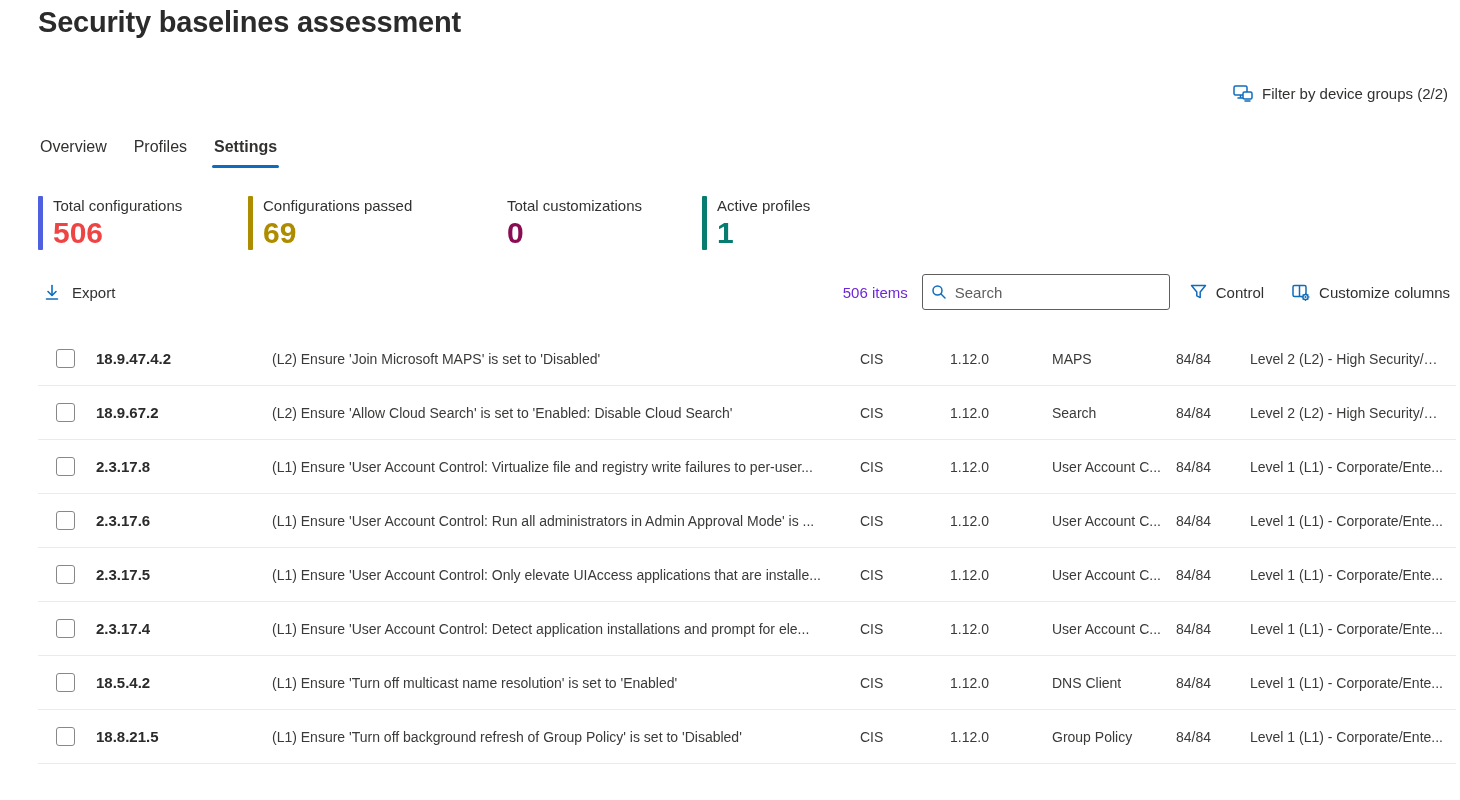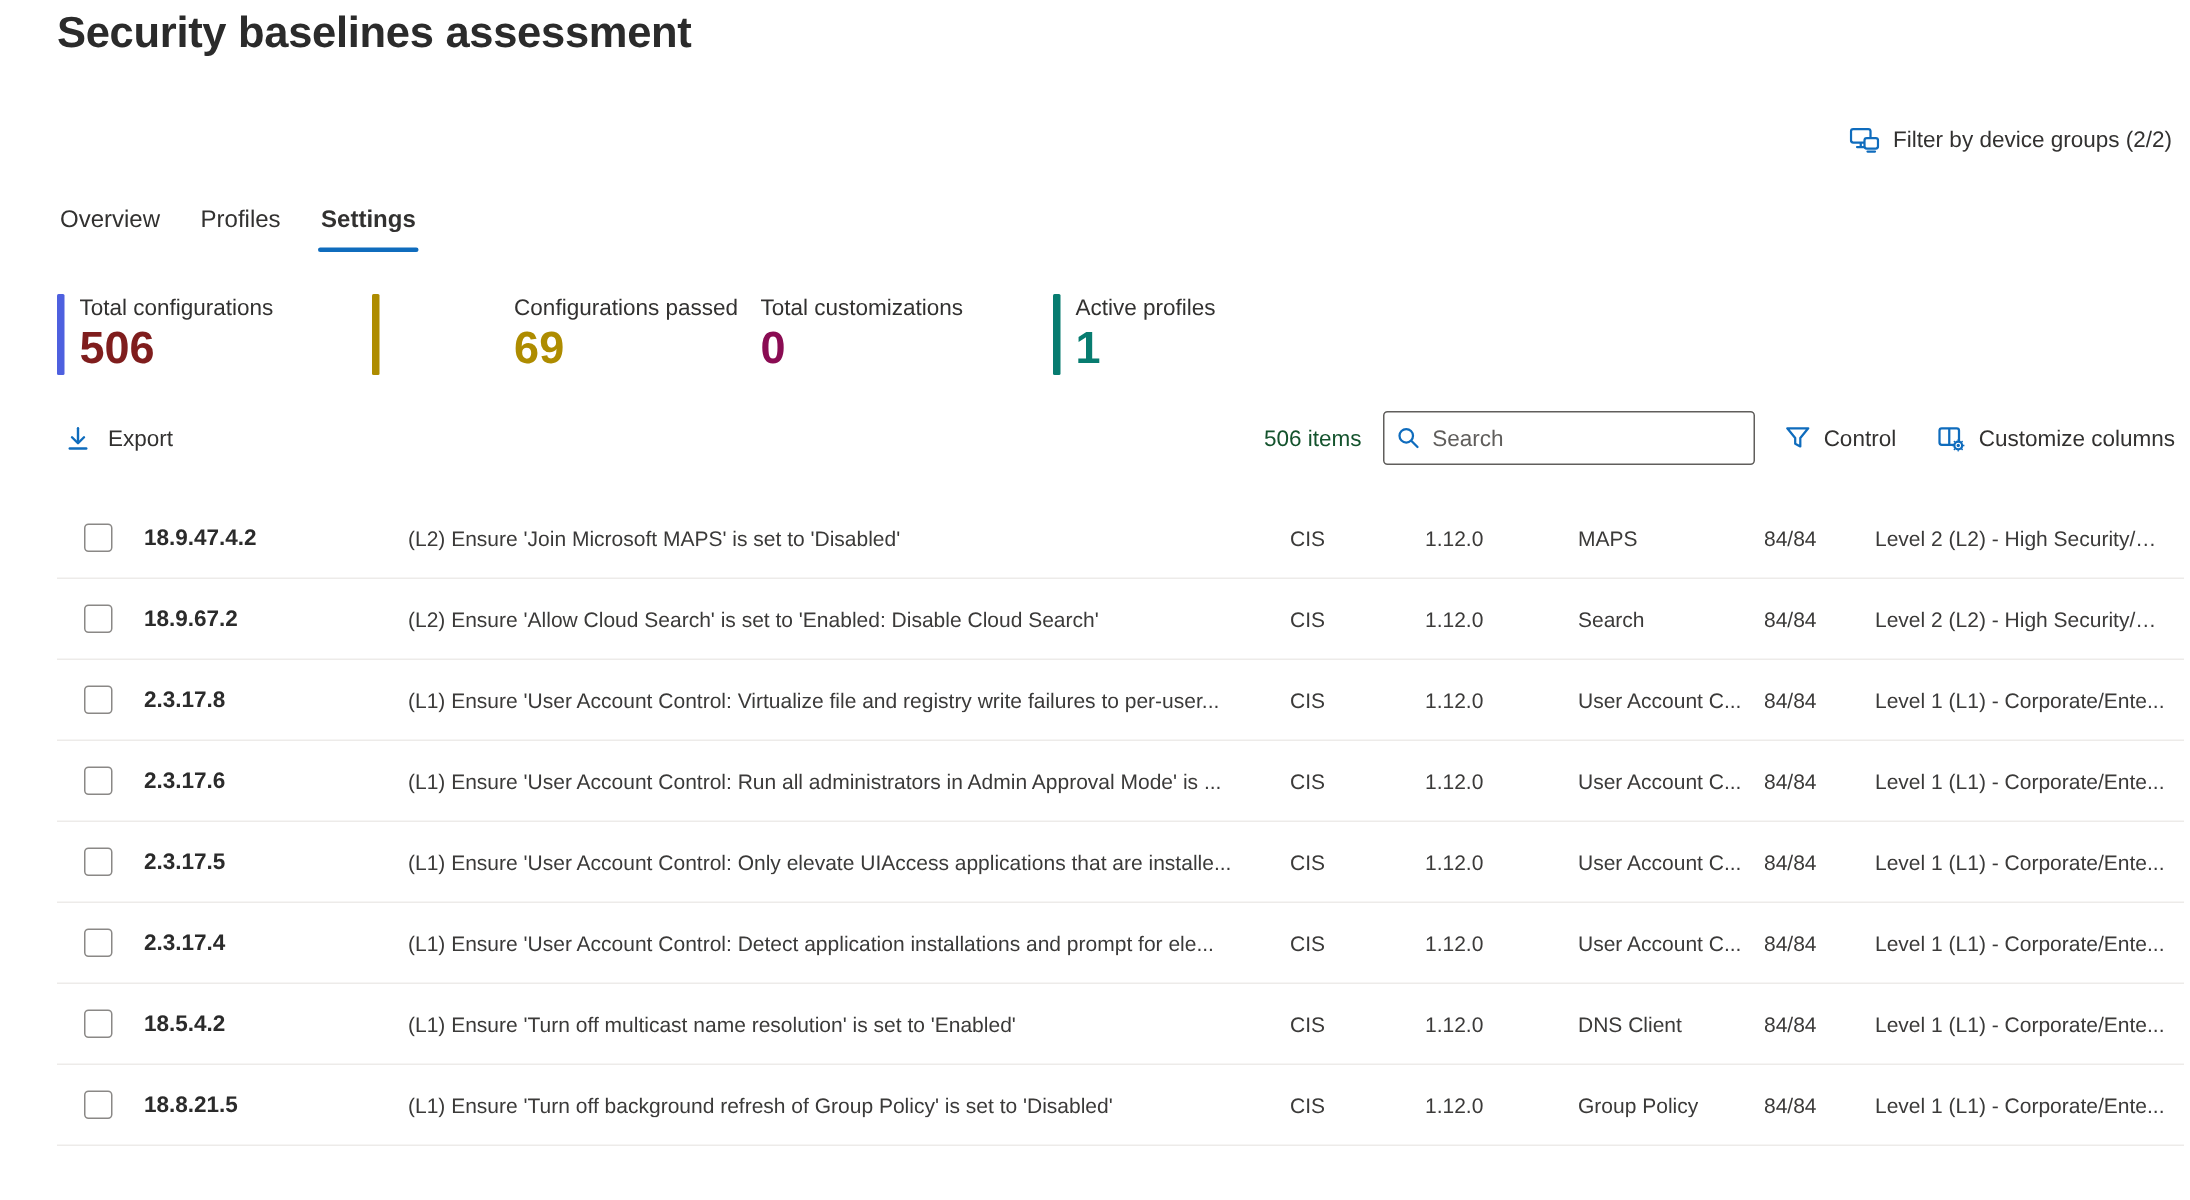--- a/index.html
+++ b/index.html
@@ -18,27 +18,27 @@
   .tab.active { font-weight: 700; }
   .tab.active::after { content: ""; position: absolute; left: 0; right: 0; bottom: 0; height: 3px; background: #0f6cbd; border-radius: 2px; }
 
   .stats { position: absolute; left: 38px; top: 196px; display: flex; }
   .stat-card { display: flex; align-items: stretch; }
   .stat-bar { width: 5px; border-radius: 1px; margin-right: 10px; }
   .stat-body { display: flex; flex-direction: column; justify-content: space-between; padding: 1px 0 2px 0; }
   .stat-label { font-size: 15px; color: #323130; }
   .stat-value { font-size: 30px; font-weight: 700; line-height: 1.0; margin-top: 4px; }
   .stat-card:nth-child(1) { width: 210px; }
-  .stat-card:nth-child(2) { width: 244px; justify-content: space-between; }
+  .stat-card:nth-child(2) { width: 244px; }
   .stat-card:nth-child(3) { width: 210px; align-items: flex-end; }
 
   .toolbar { position: absolute; left: 38px; right: 4px; top: 272px; height: 40px; display: flex; align-items: center; }
   .export-btn { display: flex; align-items: center; gap: 12px; font-size: 15px; cursor: pointer; padding: 4px 6px; }
   .toolbar-right { margin-left: auto; display: flex; align-items: center; }
-  .items-count { font-size: 15px; color: #14532d; margin-right: 14px; }
+  .items-count { font-size: 15px; color: #6d28d9; margin-right: 14px; }
   .search-box { width: 248px; height: 36px; border: 1px solid #605e5c; border-radius: 3px; display: flex; align-items: center; padding: 0 8px; background: #fff; }
   .search-box input { border: none; outline: none; font-size: 15px; font-family: "Liberation Sans", sans-serif; color: #323130; width: 100%; margin-left: 8px; background: transparent; }
   .search-box input::placeholder { color: #605e5c; }
   .tool-btn { display: flex; align-items: center; gap: 9px; font-size: 15px; cursor: pointer; padding: 4px 6px; }
   .filter-btn { margin-left: 14px; }
   .customize-btn { margin-left: 16px; }
 
   .grid-row { display: grid; grid-template-columns: 58px 176px 588px 90px 102px 124px 74px 1fr; align-items: center; }
   .table { position: absolute; left: 0; right: 0; top: 332px; padding: 0 4px 0 38px; }
   .thead { height: 46px; border-bottom: 1px solid #e1dfdd; font-size: 14px; font-weight: 700; color: #323130; }
@@ -78,21 +78,21 @@
     <div class="tab">Overview</div>
     <div class="tab">Profiles</div>
     <div class="tab active">Settings</div>
   </div>
 
   <div class="stats">
     <div class="stat-card">
       <div class="stat-bar" style="background:#4e60df"></div>
       <div class="stat-body">
         <div class="stat-label">Total configurations</div>
-        <div class="stat-value" style="color:#7f1d1d">506</div>
+        <div class="stat-value" style="color:#ef4444">506</div>
       </div>
     </div>
     <div class="stat-card">
       <div class="stat-bar" style="background:#ae8c00"></div>
       <div class="stat-body">
         <div class="stat-label">Configurations passed</div>
         <div class="stat-value" style="color:#ae8c00">69</div>
       </div>
     </div>
     <div class="stat-card">

